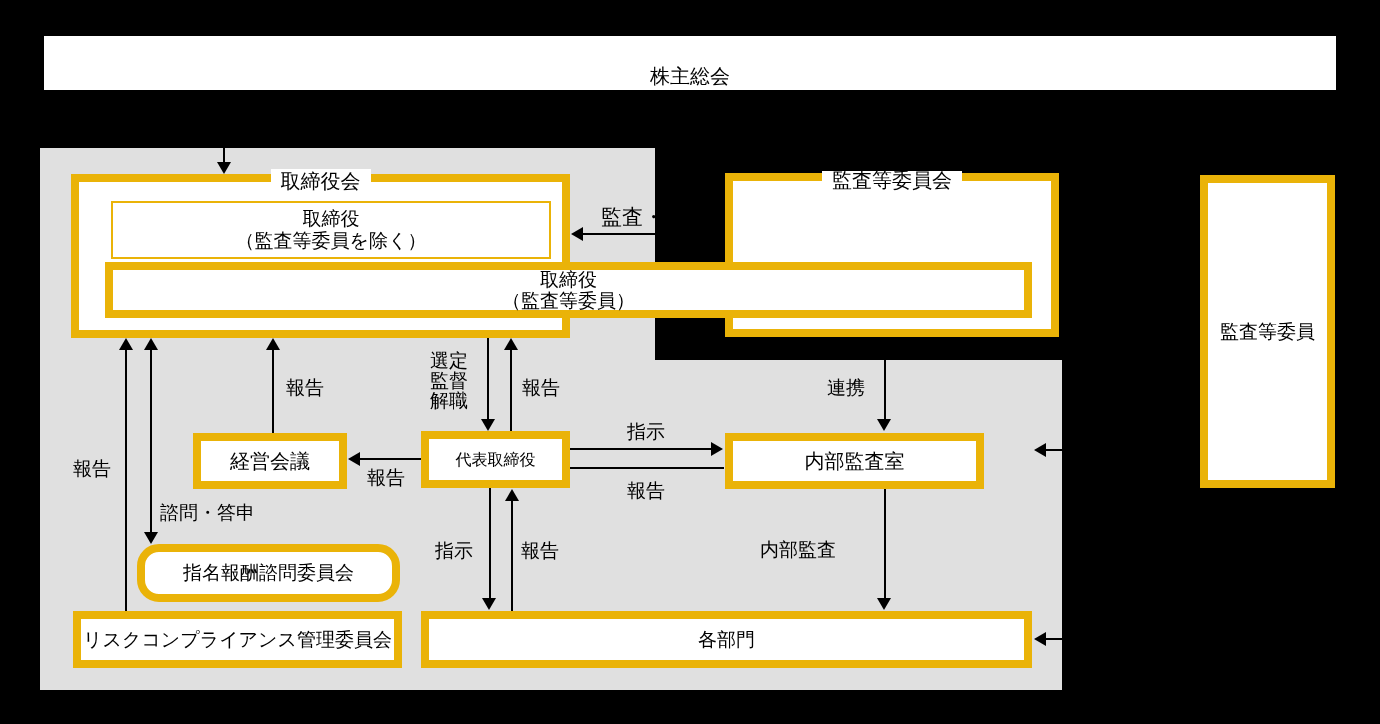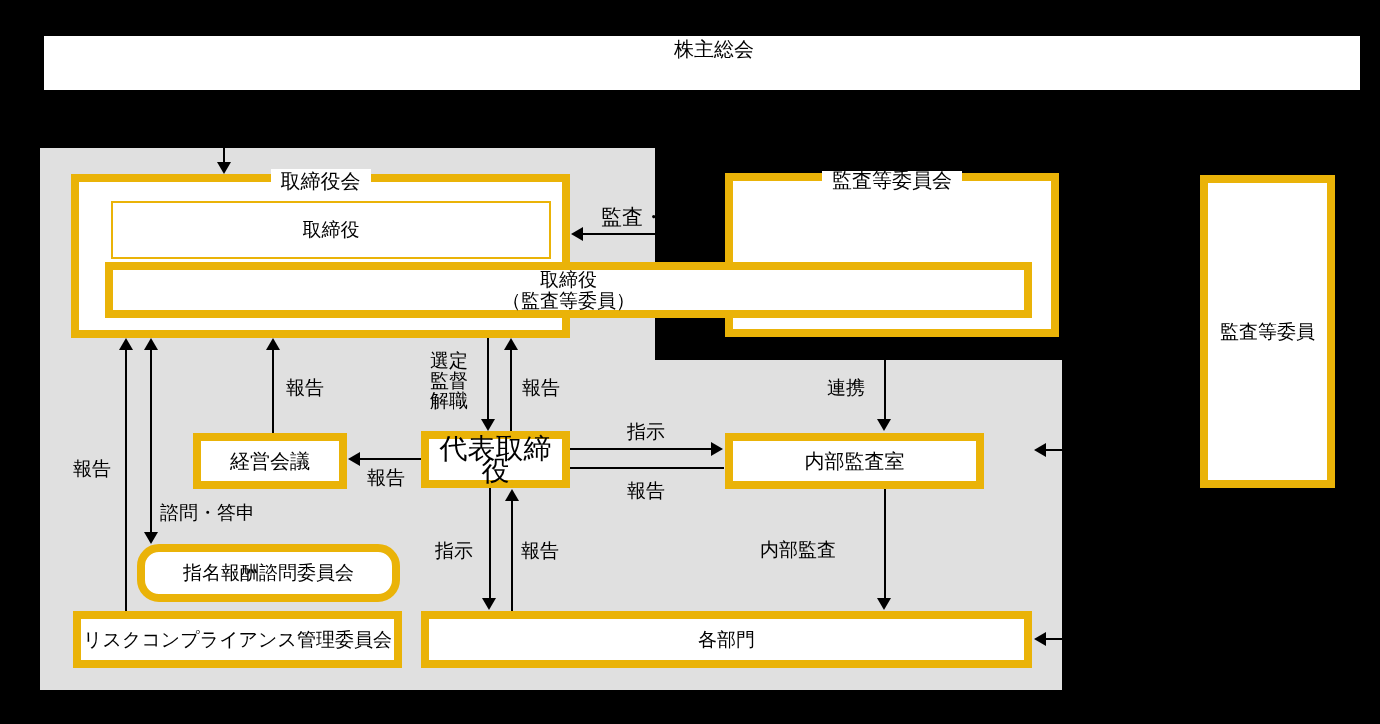--- a/index.html
+++ b/index.html
@@ -4,22 +4,22 @@
 <style>
   html,body{margin:0;padding:0;background:#000;}
   #stage{position:relative;width:1380px;height:724px;background:#000;overflow:hidden;
          font-family:"Liberation Sans","DejaVu Sans",sans-serif;color:#000;}
   .panel{position:absolute;background:#e0e0e0;z-index:1;}
   .box{position:absolute;background:#fff;border:8px solid #eab308;box-sizing:border-box;
        display:flex;flex-direction:column;align-items:center;justify-content:center;
        text-align:center;font-size:19px;line-height:22px;z-index:2;}
   .box .toplabel{position:absolute;top:-13px;left:50%;transform:translateX(-50%);
        background:#fff;padding:0 10px;font-size:20px;line-height:24px;white-space:nowrap;}
-  .bar{position:absolute;background:#fff;z-index:2;display:flex;align-items:flex-start;
-       justify-content:center;font-size:20px;padding-left:24px;}
+  .bar{position:absolute;background:#fff;z-index:2;display:flex;align-items:flex-end;
+       justify-content:center;font-size:20px;}
   .overlay{position:absolute;background:#000;z-index:5;}
   .hl,.vl{position:absolute;background:#000;z-index:6;}
   .hl{height:2px;} .vl{width:2px;}
   .ah{position:absolute;width:0;height:0;border-style:solid;z-index:6;}
   .ah.l{border-width:7px 12px 7px 0;border-color:transparent #000 transparent transparent;}
   .ah.r{border-width:7px 0 7px 12px;border-color:transparent transparent transparent #000;}
   .ah.u{border-width:0 7px 12px 7px;border-color:transparent transparent #000 transparent;}
   .ah.d{border-width:12px 7px 0 7px;border-color:#000 transparent transparent transparent;}
   .flabel{position:absolute;font-size:19px;line-height:22px;white-space:nowrap;z-index:6;}
   .z3{z-index:3;}
@@ -37,35 +37,36 @@
   <div class="panel" style="left:655px;top:360px;width:407px;height:330px;"></div>
 
   <div class="box" style="left:725px;top:173px;width:334px;height:164px;">
     <span class="toplabel">監査等委員会</span>
   </div>
 
   <div class="box" style="left:71px;top:174px;width:499px;height:164px;justify-content:flex-start;">
     <span class="toplabel">取締役会</span>
     <div class="box" style="left:32px;top:19px;width:440px;height:58px;border-width:2px;">
       <span>取締役</span>
+      <span>（監査等委員を除く）</span>
     </div>
   </div>
 
   <div class="box z3" style="left:105px;top:262px;width:927px;height:56px;line-height:21px;">
     <span>取締役</span>
     <span>（監査等委員）</span>
   </div>
 
   <div class="overlay" style="left:655px;top:90px;width:725px;height:81px;"></div>
 
   <div class="box" style="left:193px;top:433px;width:154px;height:56px;font-size:20px;">
     <span>経営会議</span>
   </div>
 
-  <div class="box" style="left:421px;top:431px;width:149px;height:57px;font-size:28px;">
+  <div class="box" style="left:421px;top:431px;width:149px;height:57px;font-size:16px;">
     <span>代表取締役</span>
   </div>
 
   <div class="box" style="left:725px;top:433px;width:259px;height:56px;font-size:20px;">
     <span>内部監査室</span>
   </div>
 
   <div class="box" style="left:137px;top:544px;width:263px;height:58px;border-radius:22px;">
     <span>指名報酬諮問委員会</span>
   </div>

